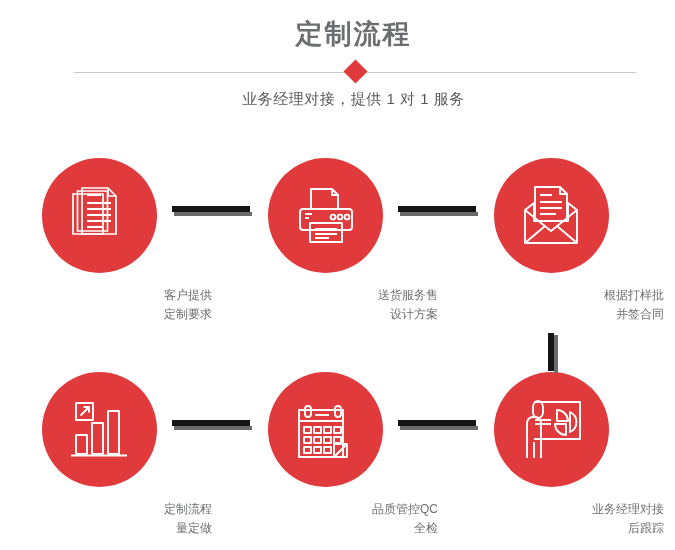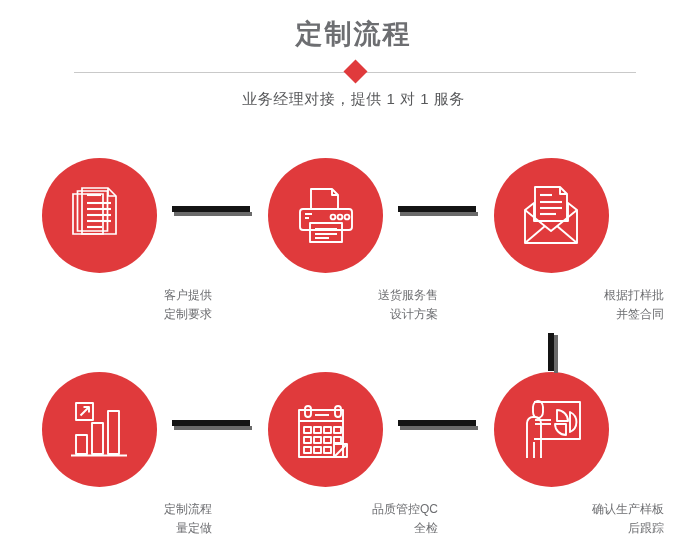--- a/index.html
+++ b/index.html
@@ -319,21 +319,21 @@
           <path d="M15 22 h16"></path>
           <path d="M15 26 h16"></path>
         </g>
         <g fill="none" stroke="#ffffff" stroke-width="1.9" stroke-linejoin="round">
           <path d="M37 12 a11 11 0 0 1 11 11 h-11 z"></path>
           <path d="M50 14 a11 11 0 0 1 0 20 v-20 z"></path>
           <path d="M35 26 h11 v11 a11 11 0 0 1 -11 -11 z"></path>
         </g>
       </svg>
     </div>
-    <div class="step-label">确认生产样板
+    <div class="step-label">业务经理对接
 后跟踪</div>
   </div>
 
   <div class="conn-h" id="conn-h-1">
     <div class="bar-main"></div>
     <div class="bar-shadow"></div>
   </div>
   <div class="conn-h" id="conn-h-2">
     <div class="bar-main"></div>
     <div class="bar-shadow"></div>

